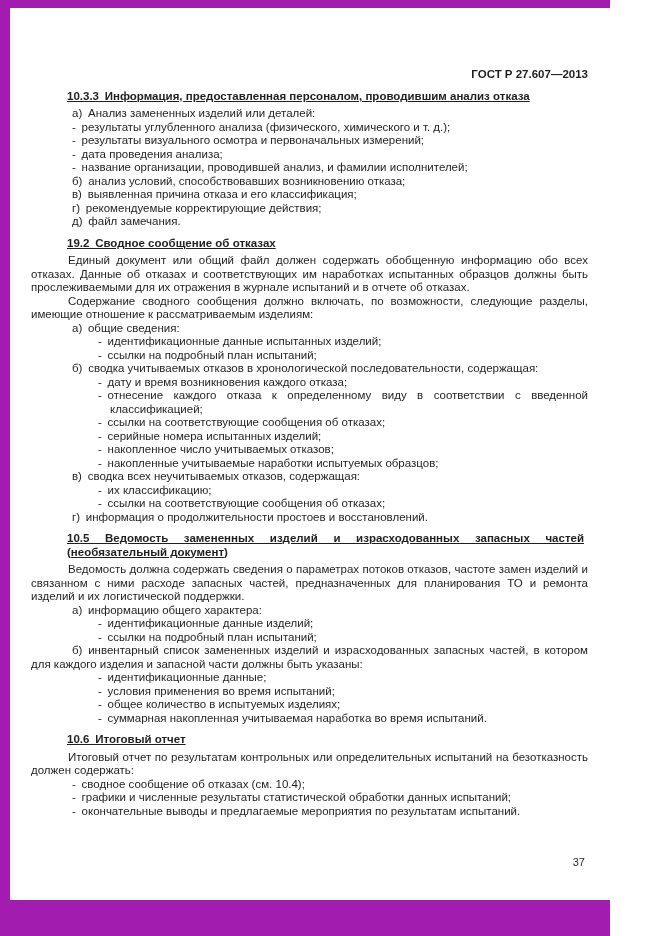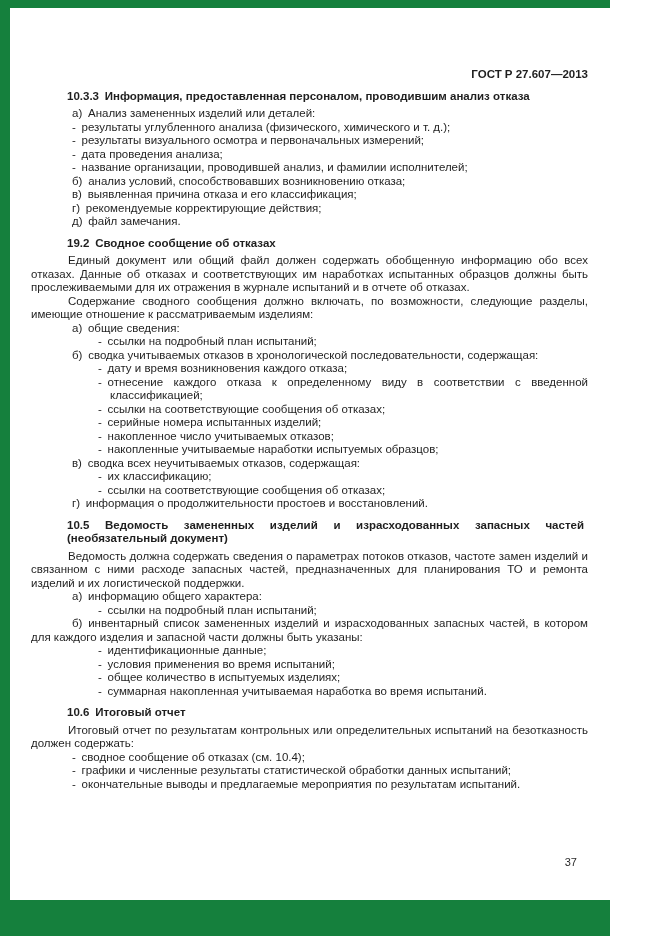--- a/index.html
+++ b/index.html
@@ -1,20 +1,20 @@
 <!DOCTYPE html>
 <html><head>
 <meta charset="utf-8">
 <style>
   html, body { margin: 0; padding: 0; background: #fff; }
   .canvas {
     position: relative;
     width: 610px;
     height: 936px;
-    background: #15803d;
+    background: #a21caf;
     overflow: hidden;
   }
   .paper {
     position: absolute;
     left: 10px;
     top: 8px;
     width: 641px;
     height: 892px;
     background: #ffffff;
   }
@@ -28,28 +28,29 @@
   .gost-header {
     text-align: right;
     font-weight: bold;
     margin-bottom: 2px;
   }
   .h {
     font-weight: bold;
     padding-left: 36px;
     margin: 8px 4px 4px 0;
     text-align: justify;
+    text-decoration: underline;
   }
   .jl { text-align: justify; text-align-last: justify; }
   .p { text-indent: 37px; text-align: justify; }
   .li1 { text-indent: 41px; text-align: justify; }
   .li2 { padding-left: 79px; text-indent: -12px; text-align: justify; }
   .pagenum {
     position: absolute;
-    right: 74px;
+    right: 66px;
     bottom: 32px;
     font-family: "Liberation Sans", sans-serif;
     font-size: 11px;
     color: #2a2a2a;
   }
 </style>
 </head>
 <body>
 
 <div class="canvas">
@@ -66,39 +67,41 @@
       <div class="li1">- название организации, проводившей анализ, и фамилии исполнителей;</div>
       <div class="li1">б) анализ условий, способствовавших возникновению отказа;</div>
       <div class="li1">в) выявленная причина отказа и его классификация;</div>
       <div class="li1">г) рекомендуемые корректирующие действия;</div>
       <div class="li1">д) файл замечания.</div>
 
       <div class="h">19.2 Сводное сообщение об отказах</div>
       <div class="p">Единый документ или общий файл должен содержать обобщенную информацию обо всех отказах. Данные об отказах и соответствующих им наработках испытанных образцов должны быть прослеживаемыми для их отражения в журнале испытаний и в отчете об отказах.</div>
       <div class="p">Содержание сводного сообщения должно включать, по возможности, следующие разделы, имеющие отношение к рассматриваемым изделиям:</div>
       <div class="li1">а) общие сведения:</div>
+      <div class="li2">- идентификационные данные испытанных изделий;</div>
       <div class="li2">- ссылки на подробный план испытаний;</div>
       <div class="li1">б) сводка учитываемых отказов в хронологической последовательности, содержащая:</div>
       <div class="li2">- дату и время возникновения каждого отказа;</div>
       <div class="li2">- отнесение каждого отказа к определенному виду в соответствии с введенной классификацией;</div>
       <div class="li2">- ссылки на соответствующие сообщения об отказах;</div>
       <div class="li2">- серийные номера испытанных изделий;</div>
       <div class="li2">- накопленное число учитываемых отказов;</div>
       <div class="li2">- накопленные учитываемые наработки испытуемых образцов;</div>
       <div class="li1">в) сводка всех неучитываемых отказов, содержащая:</div>
       <div class="li2">- их классификацию;</div>
       <div class="li2">- ссылки на соответствующие сообщения об отказах;</div>
       <div class="li1">г) информация о продолжительности простоев и восстановлений.</div>
 
       <div class="h">
         <div class="jl">10.5 Ведомость замененных изделий и израсходованных запасных частей</div>
         <div>(необязательный документ)</div>
       </div>
       <div class="p">Ведомость должна содержать сведения о параметрах потоков отказов, частоте замен изделий и связанном с ними расходе запасных частей, предназначенных для планирования ТО и ремонта изделий и их логистической поддержки.</div>
       <div class="li1">а) информацию общего характера:</div>
+      <div class="li2">- идентификационные данные изделий;</div>
       <div class="li2">- ссылки на подробный план испытаний;</div>
       <div class="li1">б) инвентарный список замененных изделий и израсходованных запасных частей, в котором для каждого изделия и запасной части должны быть указаны:</div>
       <div class="li2">- идентификационные данные;</div>
       <div class="li2">- условия применения во время испытаний;</div>
       <div class="li2">- общее количество в испытуемых изделиях;</div>
       <div class="li2">- суммарная накопленная учитываемая наработка во время испытаний.</div>
 
       <div class="h">10.6 Итоговый отчет</div>
       <div class="p">Итоговый отчет по результатам контрольных или определительных испытаний на безотказность должен содержать:</div>
       <div class="li1">- сводное сообщение об отказах (см. 10.4);</div>

